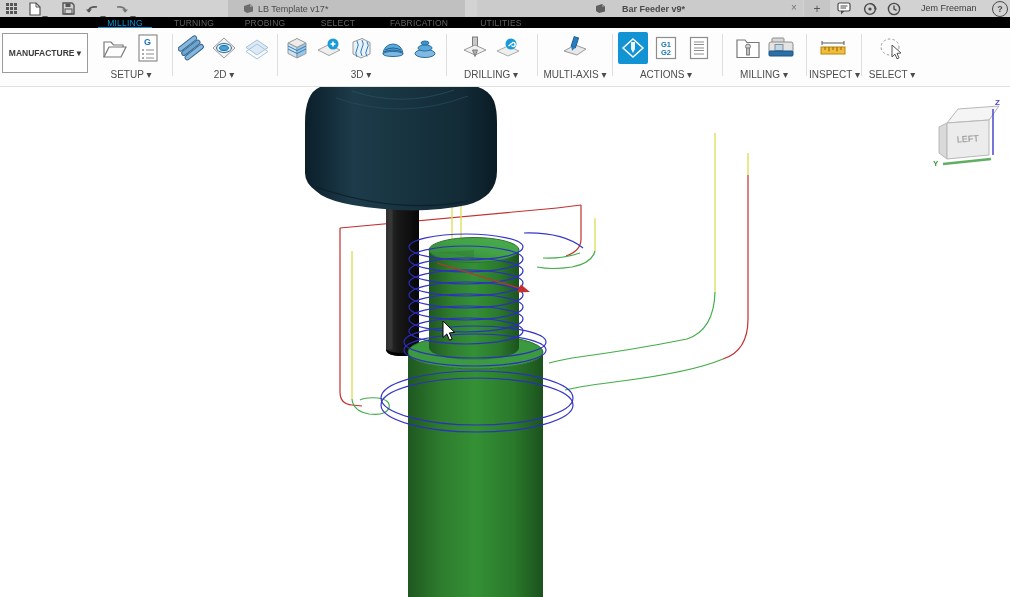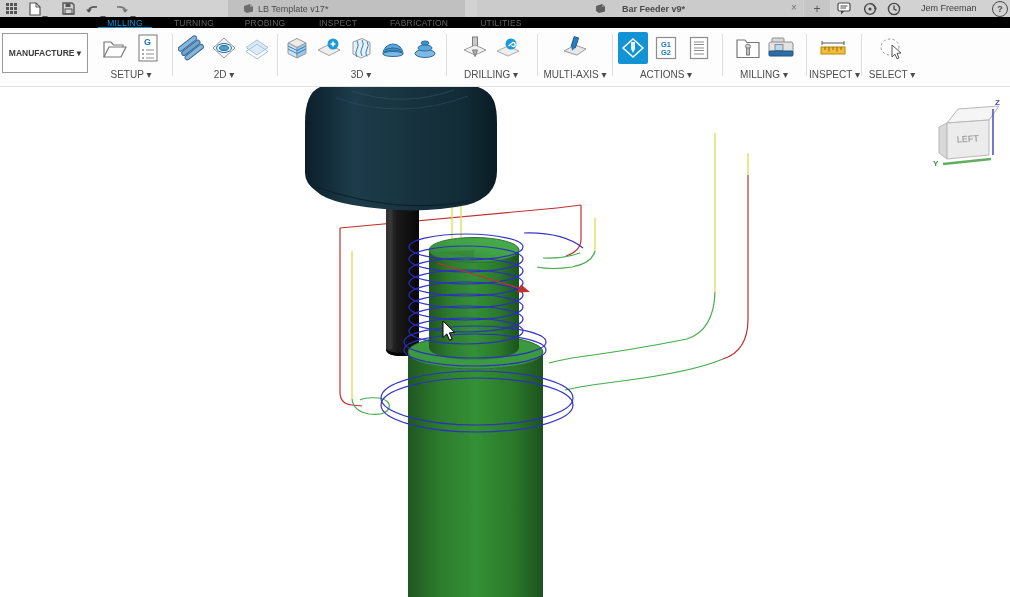--- a/index.html
+++ b/index.html
@@ -128,21 +128,21 @@
       </svg>
   </div>
   <div class="username" style="left:921px;">Jem Freeman</div>
   <div class="helpbtn" style="left:992px;">?</div>
 </div>
 
 <div class="ribbonrow">
   <span class="rtab active" style="left:98px;width:54px;">MILLING</span>
   <span class="rtab" style="left:166px;width:56px;">TURNING</span>
   <span class="rtab" style="left:238px;width:54px;">PROBING</span>
-  <span class="rtab" style="left:312px;width:52px;">INSPECT</span>
+  <span class="rtab" style="left:312px;width:52px;">SELECT</span>
   <span class="rtab" style="left:386px;width:66px;">FABRICATION</span>
   <span class="rtab" style="left:474px;width:54px;">UTILITIES</span>
 </div>
 
 <div class="toolbar">
   <div class="wsbtn">MANUFACTURE ▾</div>
 
   <div class="tgroup" style="left:98px;width:66px;">
     <div class="ticons">
       <div class="tbtn">

